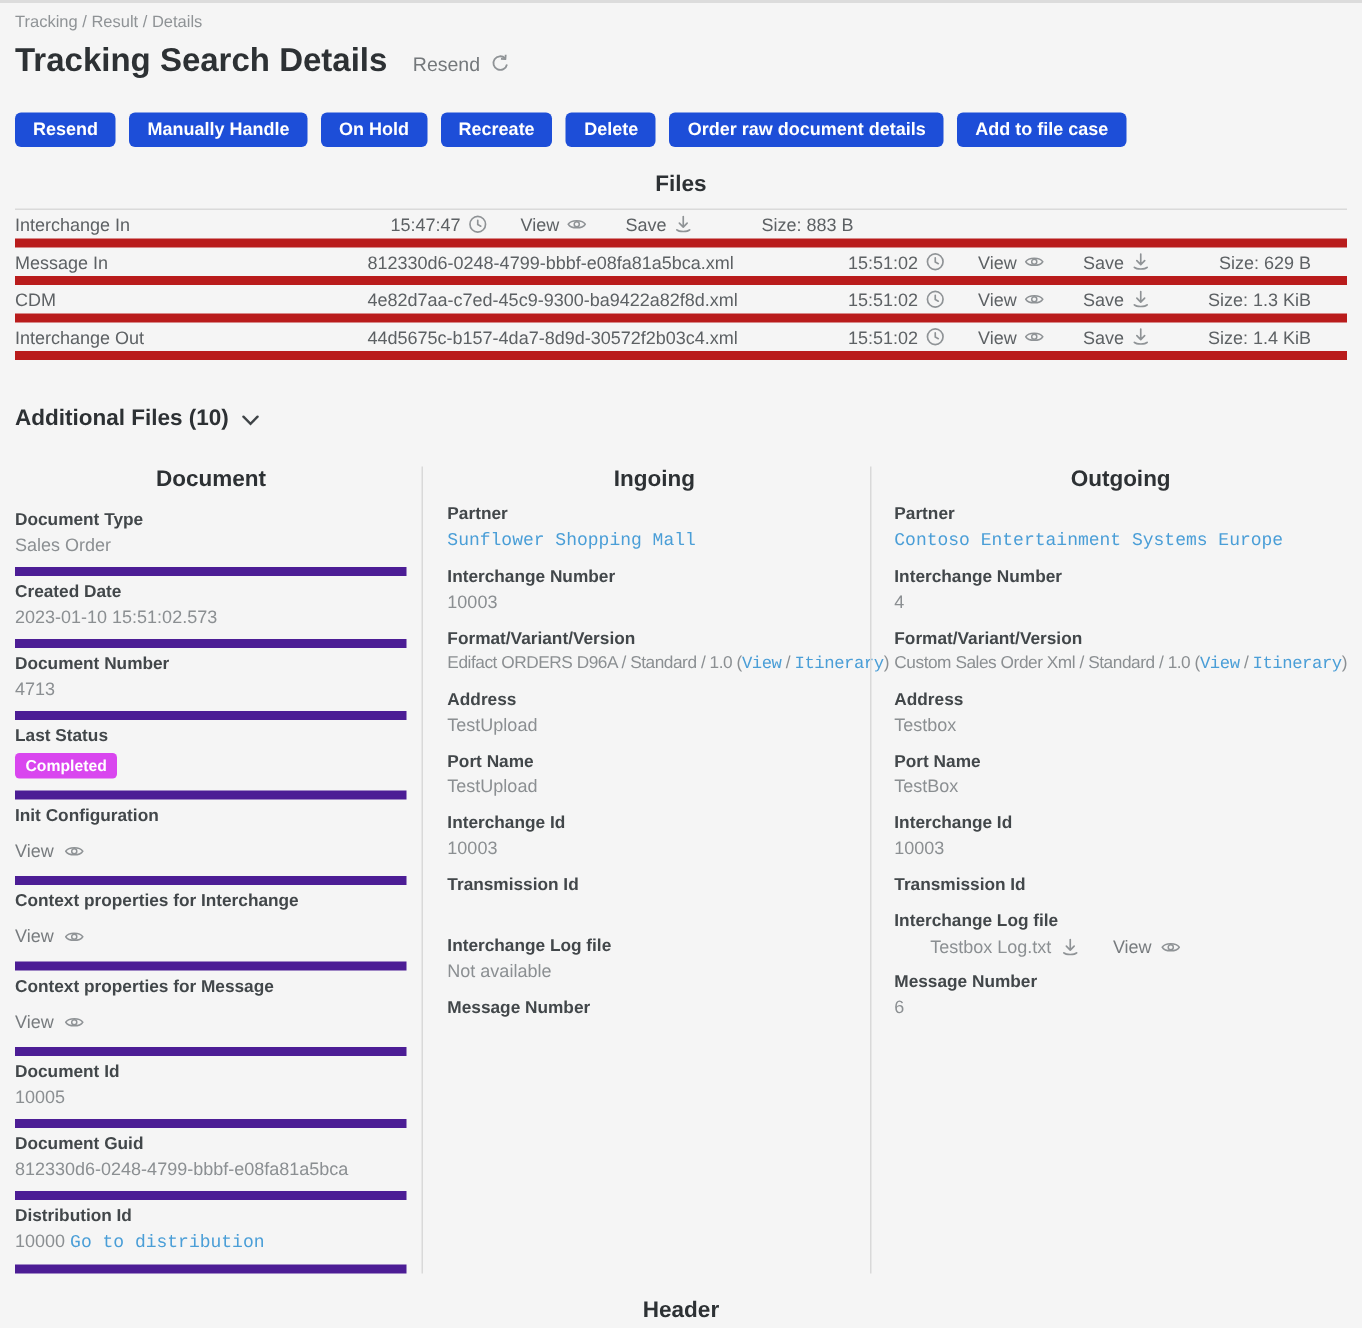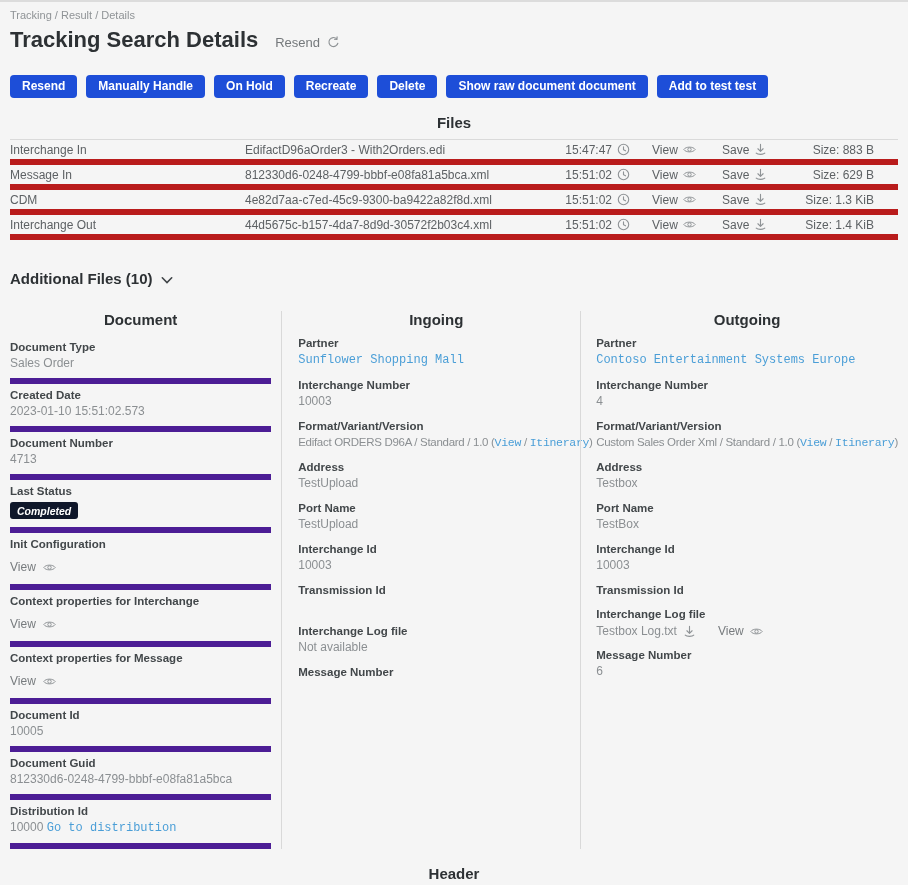--- a/index.html
+++ b/index.html
@@ -47,26 +47,26 @@
   .vdiv { width:1px; background:#d9d9d9; }
   .col-in  { width:298px; padding-left:16px; padding-right:6px; }
   .col-out { flex:1; padding-left:15px; }
 
   .flabel { font-size:11.5px; font-weight:bold; color:#42474a; line-height:14px; }
   .fvalue { font-size:12px; color:#8b8f92; line-height:15px; margin-top:2px; min-height:15px; }
   .dfield { padding:4px 0 7px; border-bottom:6px solid #4c1d95; }
   .cfield { margin-bottom:10px; }
   .viewrow { display:flex; align-items:center; gap:7px; margin:9px 0 3px;
              font-size:12px; color:#777b7e; cursor:pointer; }
-  .badge { display:inline-block; background:#0f172a; color:#fff; font-size:10.5px; font-weight:bold;
-           padding:2.5px 7px; border-radius:3px; margin-top:4px; margin-bottom:1px;font-style:italic; }
+  .badge { display:inline-block; background:#d946ef; color:#fff; font-size:10.5px; font-weight:bold;
+           padding:2.5px 7px; border-radius:3px; margin-top:4px; margin-bottom:1px; }
   .link { color:#4a9ed7; text-decoration:none; cursor:pointer;font-family:Liberation Mono, monospace; }
   .format-line { font-size:11.5px; letter-spacing:-0.3px; white-space:nowrap; }
   .logrow { display:flex; align-items:center; margin-top:3px; font-size:12px; color:#8b8f92; }
-  .logrow .dl { display:flex; align-items:center; gap:6px; cursor:pointer; }
+  .logrow .dl { display:flex; align-items:center; gap:6px; cursor:pointer;margin-left:24px; }
   .logrow .vw { display:flex; align-items:center; gap:6px; margin-left:22px; cursor:pointer; color:#777b7e; }
 
   .ic { width:13px; height:13px; color:#8f9396; flex:none; display:block; }
   .ic-chev { width:12px; height:9px; color:#3f4447; margin-top:3px; }
 
   .tracking-heading { margin-top:20px; }
   .header-heading { margin-top:16px; }
   .odlabel { margin-top:12px; font-size:11.5px; font-weight:bold; color:#75797c; }
 </style>
 </head>
@@ -109,31 +109,30 @@
         </svg>
     </div>
   </div>
 
   <div class="actions">
     <button class="btn">Resend</button>
     <button class="btn">Manually Handle</button>
     <button class="btn">On Hold</button>
     <button class="btn">Recreate</button>
     <button class="btn">Delete</button>
-    <button class="btn">Show raw document document</button>
-    <button class="btn">Add to test test</button>
+    <button class="btn">Order raw document details</button>
+    <button class="btn">Add to file case</button>
   </div>
 
   <h2 class="section files-heading">Files</h2>
 
   <div class="ftable">
 
     <div class="frow">
       <div class="fl">Interchange In</div>
-      <div class="fn">EdifactD96aOrder3 - With2Orders.edi</div>
       <div class="grp ftime">
         <span>15:47:47</span>
         <svg class="ic">
             <use href="#i-clock"></use>
           </svg>
       </div>
       <div class="grp fview">
         <span>View</span>
         <svg class="ic">
             <use href="#i-eye"></use>

